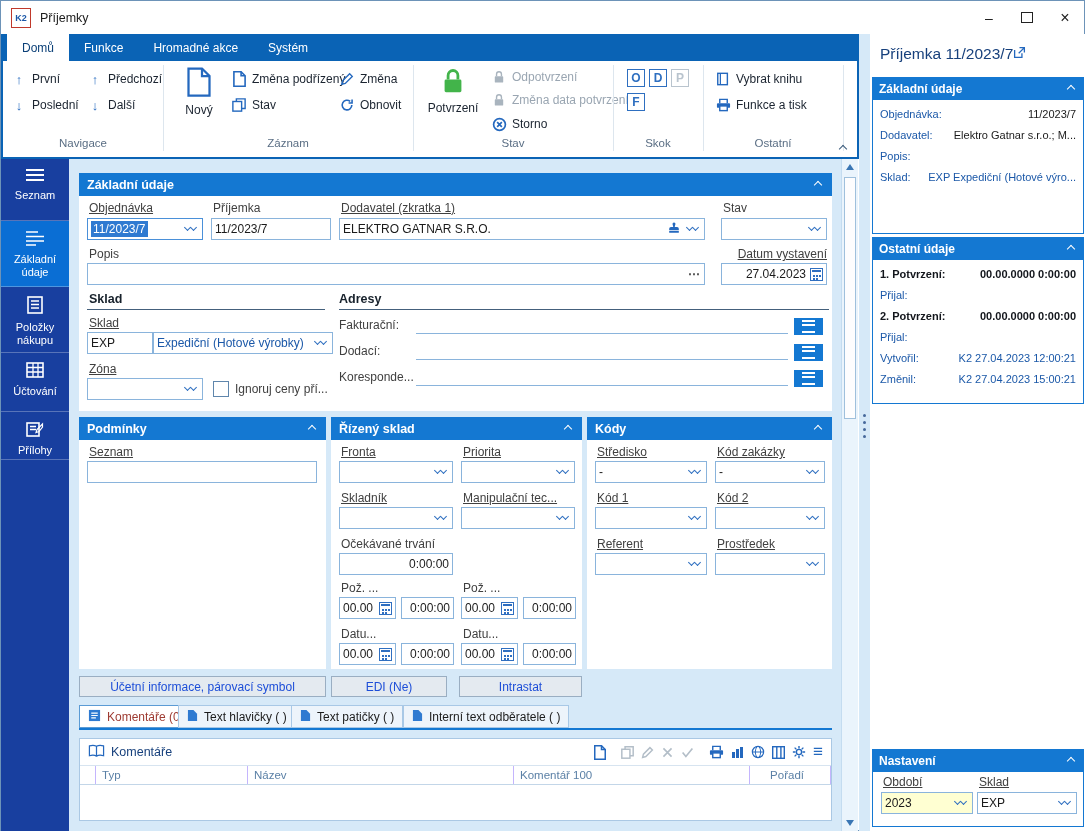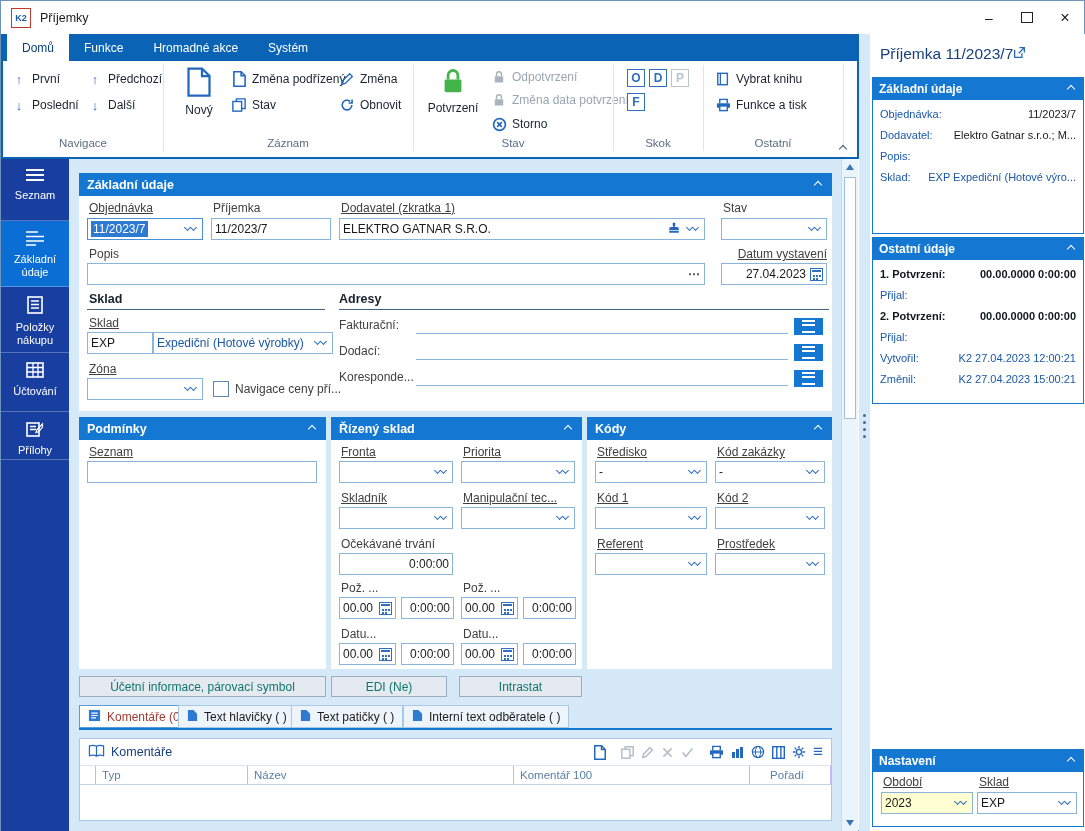--- a/index.html
+++ b/index.html
@@ -52,21 +52,21 @@
   .cal::before{content:"";position:absolute;left:1px;right:1px;top:1.5px;height:2px;background:#2f6fc1}
   .cal::after{content:"";position:absolute;left:2px;top:6px;width:2px;height:2px;background:#2f6fc1;box-shadow:3px 0 #2f6fc1,6px 0 #2f6fc1,0 3px #2f6fc1,3px 3px #2f6fc1}
   .more{margin-left:auto;color:#444;font-weight:bold;letter-spacing:1px}
   .sect{position:absolute;font-weight:bold;font-size:12.5px;color:#17212b}
   .sline{position:absolute;height:1px;background:#44607c}
   .addrline{position:absolute;height:1px;background:#8ab4dc}
   .addrbtn{position:absolute;width:29px;height:17px;background:#1478d2;display:flex;align-items:center;justify-content:center;cursor:pointer}
   .burg{width:13px;height:9px;border-top:2px solid #fff;border-bottom:2px solid #fff;position:relative}
   .burg::before{content:"";position:absolute;left:0;right:0;top:1.5px;height:2px;background:#fff}
   .cb{position:absolute;width:16px;height:16px;background:#fff;border:1px solid #5f86ac;box-sizing:border-box;cursor:pointer}
-  .gbtn{position:absolute;height:21px;background:#e4eaf0;border:1px solid #9aaec2;display:flex;align-items:center;justify-content:center;font-size:12px;color:#0f766e;box-sizing:border-box;cursor:pointer}
+  .gbtn{position:absolute;height:21px;background:#e4eaf0;border:1px solid #9aaec2;display:flex;align-items:center;justify-content:center;font-size:12px;color:#1d4ed8;box-sizing:border-box;cursor:pointer}
   .btab{position:absolute;height:23px;display:flex;align-items:center;gap:6px;padding:0 8px;font-size:12px;background:#edf4fb;border:1px solid #a8c8e6;color:#1c1c1c;box-sizing:border-box;cursor:pointer;white-space:nowrap}
   .btab.active{background:#fff;border-color:#5b9bd5;color:#9e3b32}
   .tabline{position:absolute;background:#1478d2}
   .kpanel{position:absolute;background:#fff;border:1px solid #aac8e4;box-sizing:border-box}
   .khead{height:26px;display:flex;align-items:center;padding:0 8px;gap:6px}
   .ktitle{color:#17407c;font-weight:normal;font-size:12.5px}
   .ticons{margin-left:auto;display:flex;align-items:center;gap:7px}
   .ticon{display:flex;align-items:center;justify-content:center;cursor:pointer}
   .kcols{height:18px;display:flex;align-items:center;border-top:1px solid #d7e4f0;border-bottom:1px solid #c3d6e8;font-size:11.5px;color:#5b80a6}
   .kcell{height:100%;display:flex;align-items:center;padding:0 6px;border-right:1px solid #c4b5fd;box-sizing:border-box}
@@ -368,21 +368,21 @@
     <span class="fv blue">Expediční (Hotové výrobky)</span>
     <span class="dd"></span>
   </div>
 
   <span class="lbl u" style="left:88px;top:361px">Zóna</span>
   <div class="f" style="left:86px;top:377px;width:116px">
     <span class="fv"></span>
     <span class="dd"></span>
   </div>
   <div class="cb" style="left:212px;top:380px"></div>
-  <span class="lbl" style="left:234px;top:381px">Navigace ceny pří...</span>
+  <span class="lbl" style="left:234px;top:381px">Ignoruj ceny pří...</span>
 
   <span class="lbl" style="left:338px;top:317px">Fakturační:</span>
   <div class="addrline" style="left:415px;top:332px;width:372px"></div>
   <div class="addrbtn" style="left:793px;top:317px">
       <span class="burg"></span>
     </div>
 
   <span class="lbl" style="left:338px;top:343px">Dodací:</span>
   <div class="addrline" style="left:415px;top:358px;width:372px"></div>
   <div class="addrbtn" style="left:793px;top:343px">

